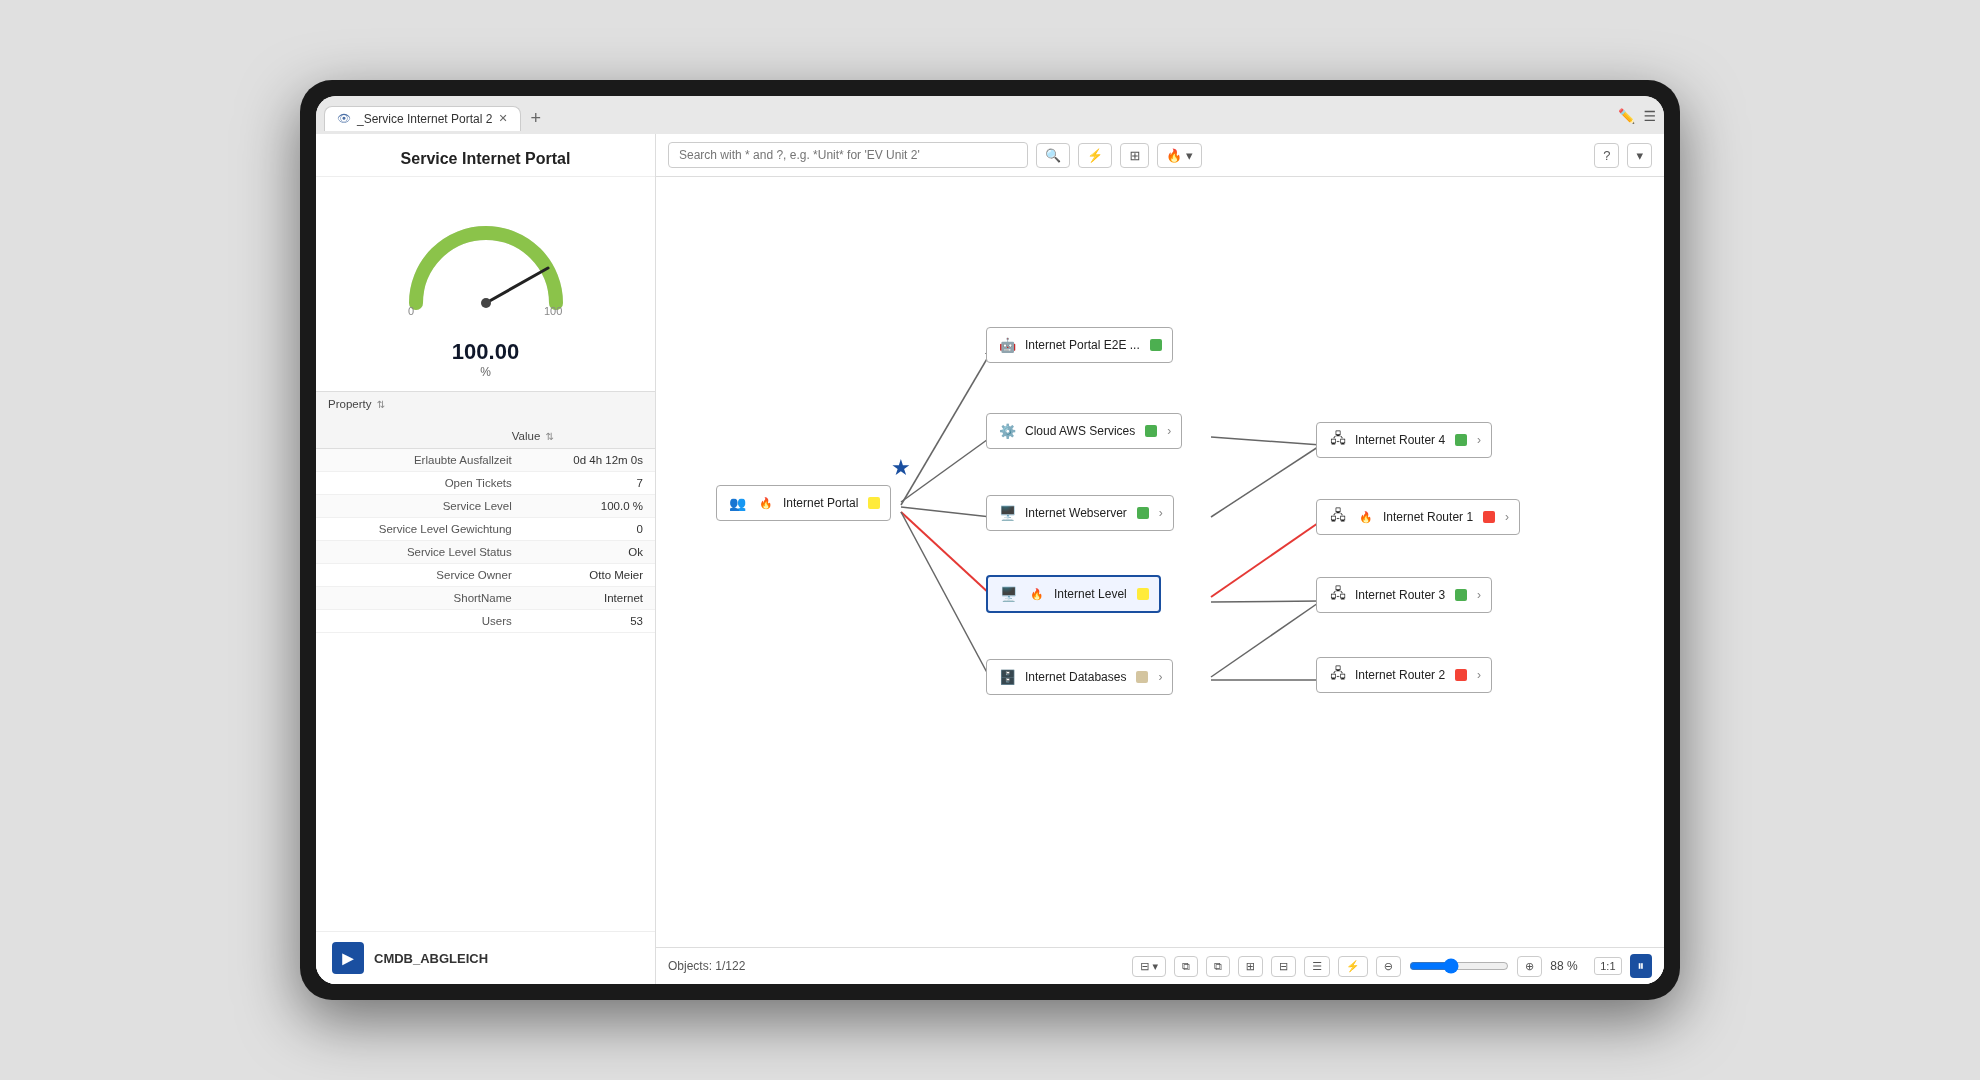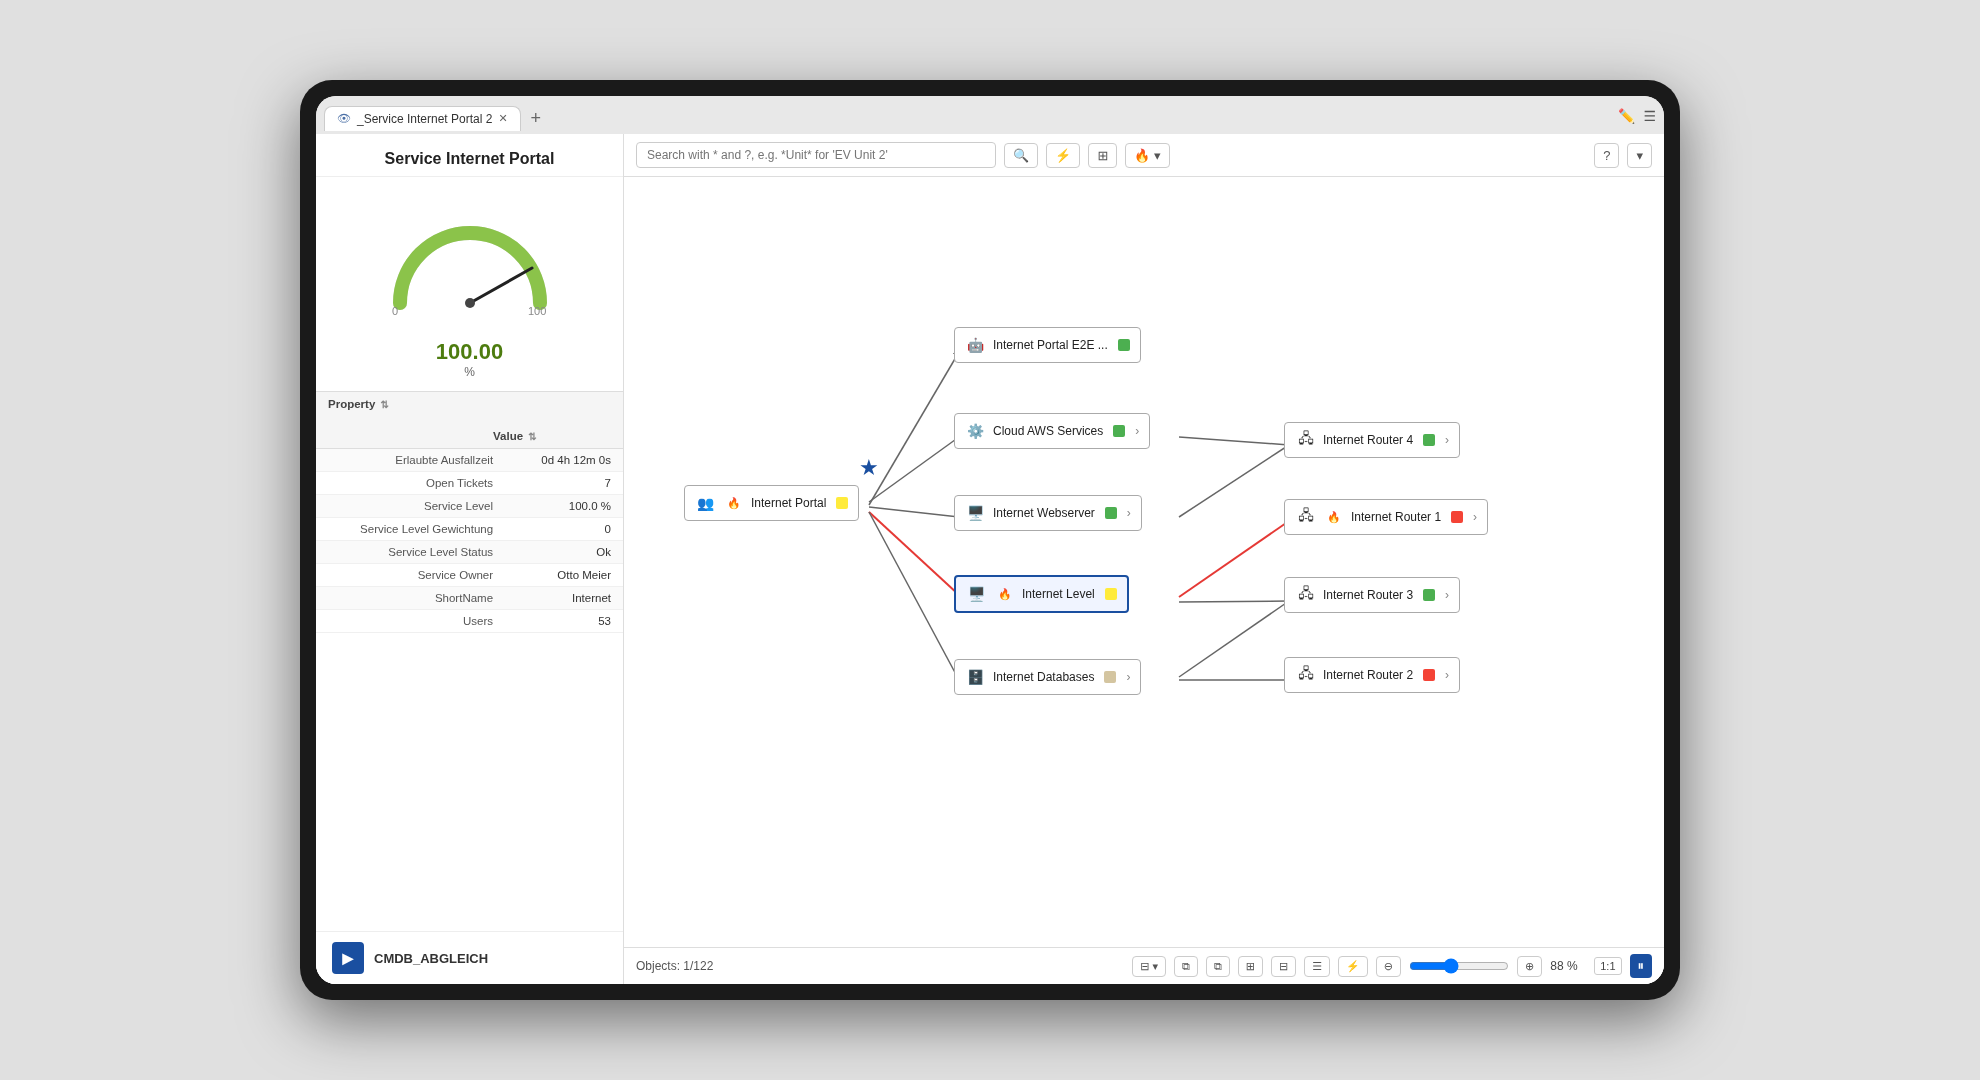--- a/index.html
+++ b/index.html
@@ -75,21 +75,21 @@
       font-size: 14px;
     }
     
     .main-content {
       display: flex;
       flex: 1;
       overflow: hidden;
     }
     
     .sidebar {
-      width: 308px;
+      width: 340px;
       background: #fff;
       border-right: 1px solid #ddd;
       display: flex;
       flex-direction: column;
       overflow: hidden;
     }
     .sidebar-header {
       padding: 16px 16px 8px 16px;
       font-size: 16px;
       font-weight: 700;
@@ -100,42 +100,42 @@
     .gauge-container {
       display: flex;
       justify-content: center;
       align-items: center;
       padding: 16px 0 8px 0;
     }
     .gauge-value {
       text-align: center;
       font-size: 22px;
       font-weight: 700;
-      color: #4d7c0f;
+      color: #0f172a;
       margin-top: 4px;
     }
     .gauge-unit {
       text-align: center;
       font-size: 12px;
       color: #666;
       margin-bottom: 12px;
     }
     
     .prop-table {
       flex: 1;
       overflow-y: auto;
       font-size: 11.5px;
     }
     .prop-table-header {
       display: flex;
       background: #f5f5f5;
       border-bottom: 1px solid #ddd;
       border-top: 1px solid #ddd;
       padding: 6px 12px;
-      font-weight: 700;
+      font-weight: 400;
       color: #444;
       position: sticky;
       top: 0;
     }
     .prop-col-left { flex: 1.4; }
     .prop-col-right { flex: 1; margin-top: 32px; }
     .prop-row {
       display: flex;
       padding: 5px 12px;
       border-bottom: 1px solid #f0f0f0;

